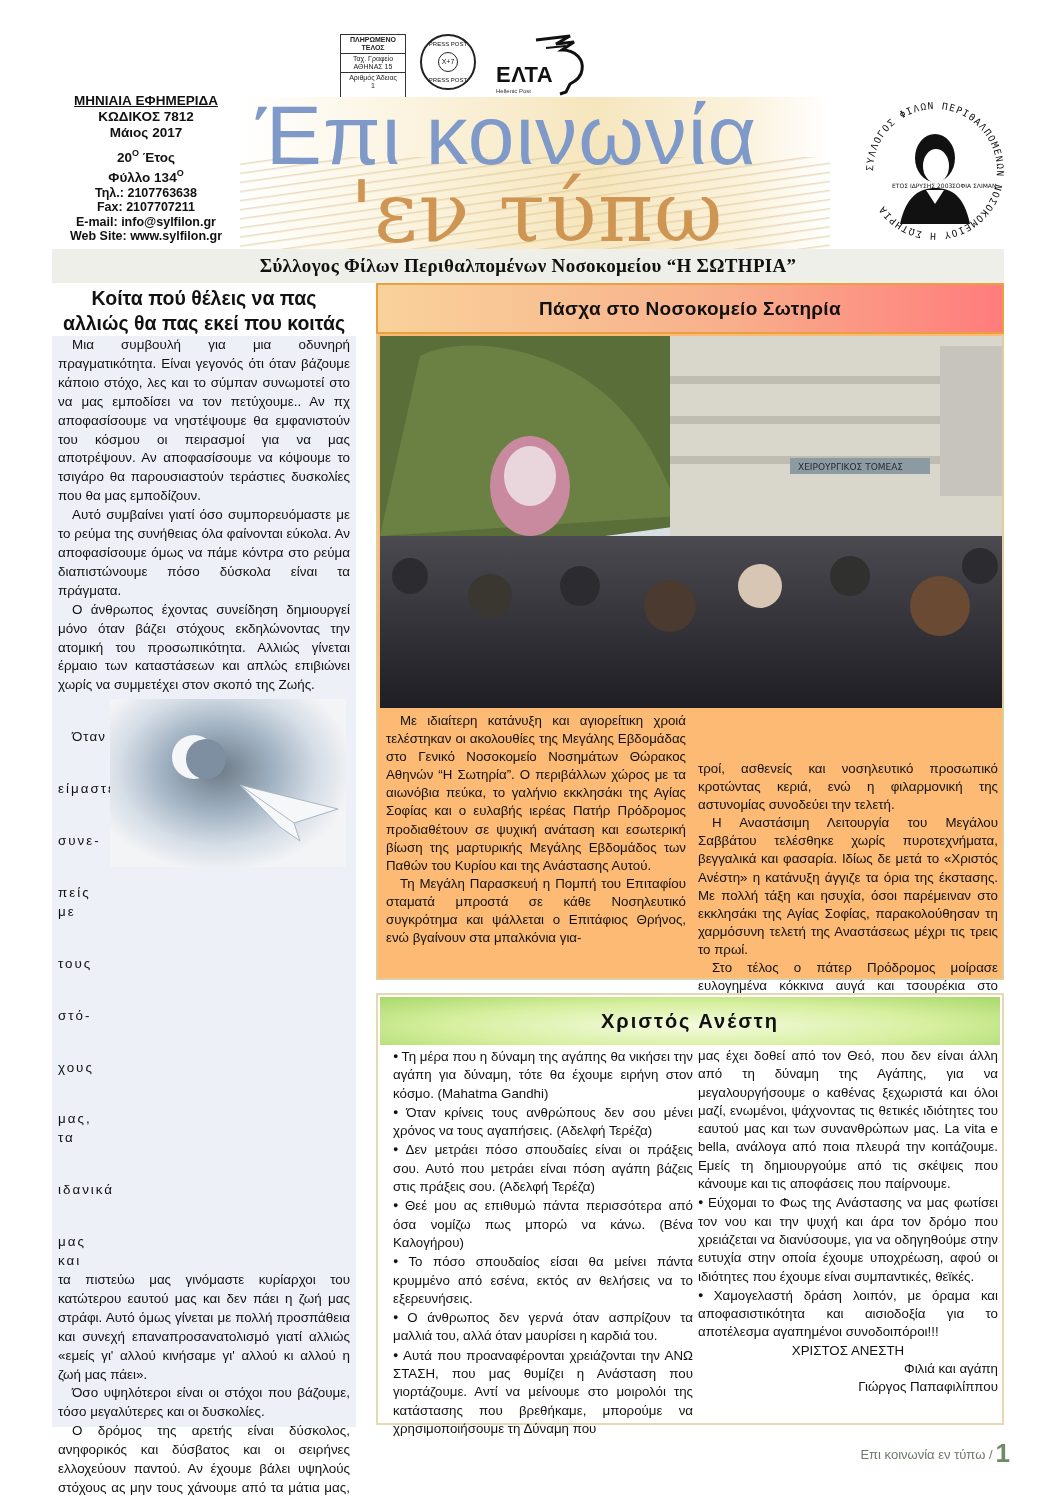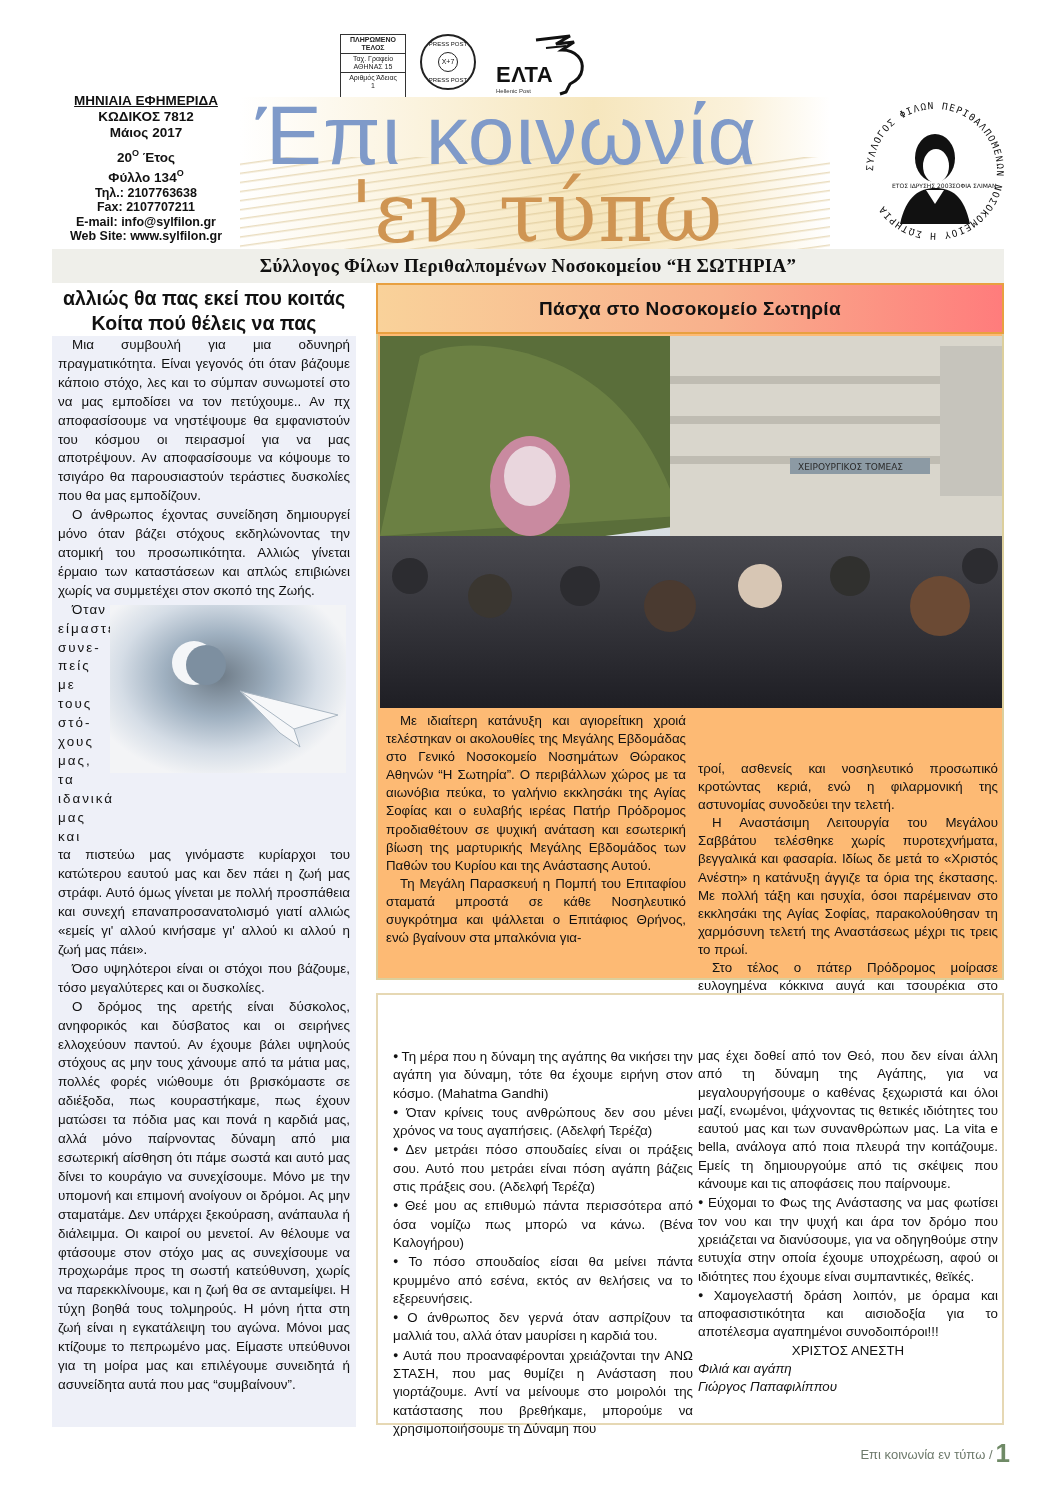--- a/index.html
+++ b/index.html
@@ -36,21 +36,21 @@
 
   .org-bar { position: absolute; left: 52px; top: 249px; width: 952px; height: 34px; background: #efefea; text-align: center;
     font-family: "Liberation Serif", serif; font-weight: bold; font-size: 19px; line-height: 34px; letter-spacing: 0.3px; }
 
   
   .left-title { position: absolute; left: 52px; top: 286px; width: 304px; text-align: center; font-weight: bold; font-size: 19.5px; line-height: 25px; }
   .left-body { position: absolute; left: 52px; top: 336px; width: 304px; height: 1091px; background: #eef0f8; padding: 0 6px; font-size: 13.4px; line-height: 18.9px; text-align: justify; color: #111; }
   .left-body p { text-indent: 14px; }
   .fig-wrap { display: flex; }
   .fig-text { width: 52px; font-size: 13.4px; line-height: 18.9px; letter-spacing: 2px; text-align: left; padding-right: 2px; }
-  .fig-text span { display: block; }
+  .fig-text span { display: block; margin-top: 33px; }
   .fig-text span:first-child { padding-left: 14px; letter-spacing: 1px; }
   .illustration { width: 236px; height: 168px; margin-top: 4px; background: radial-gradient(ellipse at 46% 42%, #6d7a86 0%, #9fb0c0 30%, #d5dde6 55%, #f3f4f6 75%); position: relative; }
 
   
   .pascha-head { position: absolute; left: 376px; top: 283px; width: 628px; height: 51px; border: 2px solid #e8a040;
     background: linear-gradient(90deg, #f9d29a 0%, #f8b08c 55%, #ff7c7c 100%); text-align: center; font-weight: bold; font-size: 19px; line-height: 47px; color: #111; letter-spacing: 0.3px; }
   .pascha-box { position: absolute; left: 376px; top: 334px; width: 628px; height: 646px; border: 2px solid #dccf9c; border-top: none; background: #fdba74; }
   .photo { position: absolute; left: 2px; top: 2px; width: 622px; height: 372px; overflow: hidden; background: #5e6c74; }
   .pascha-col { position: absolute; top: 378px; width: 300px; font-size: 13.3px; line-height: 18.1px; text-align: justify; }
   .pascha-col p { text-indent: 14px; }
@@ -59,21 +59,21 @@
 
   
   .anesti-box { position: absolute; left: 376px; top: 993px; width: 628px; height: 432px; border: 2px solid #e6d8b4; background: #fff; }
   .anesti-head { position: absolute; left: 2px; top: 2px; width: 620px; height: 48px;
     background: radial-gradient(ellipse at 50% 60%, #f4fbdf 0%, #d7ef9f 55%, #a8d86a 100%); text-align: center; font-weight: bold; font-size: 20px; line-height: 48px; letter-spacing: 2px; color: #111; }
   .anesti-col { position: absolute; top: 52px; width: 300px; font-size: 13.3px; line-height: 18.3px; text-align: justify; }
   .anesti-col.c1 { left: 15px; }
   .anesti-col.c2 { left: 320px; }
   .bullet::before { content: "\25CF"; font-size: 9px; margin-right: 3px; vertical-align: 2px; }
   .center { text-align: center; }
-  .right { text-align: left; font-style: italic; }
+  .right { text-align: right; }
 
   
   .footer { position: absolute; right: 48px; top: 1438px; color: #6e7a6c; font-size: 13px; }
   .footer .pnum { font-weight: bold; font-size: 26px; color: #6f8a66; vertical-align: -3px; margin-left: 3px; }
 </style>
 </head>
 <body>
 
 <div class="info-block">
   <div class="u">ΜΗΝΙΑΙΑ ΕΦΗΜΕΡΙΔΑ</div>
@@ -127,26 +127,27 @@
     <path d="M40 128 C46 100 60 92 75 92 C92 92 104 100 110 128 Z" fill="#111"></path>
     <path d="M66 94 L75 108 L84 94" fill="#fff"></path>
     <text x="32" y="92" font-size="6" font-family="DejaVu Sans, sans-serif" fill="#111">ΕΤΟΣ ΙΔΡΥΣΗΣ 2003</text>
     <text x="92" y="92" font-size="6" font-family="DejaVu Sans, sans-serif" fill="#111">ΣΟΦΙΑ ΣΛΙΜΑΝ</text>
   </svg>
 </div>
 
 <div class="org-bar">Σύλλογος Φίλων Περιθαλπομένων Νοσοκομείου “Η ΣΩΤΗΡΙΑ”</div>
 
 <div class="left-title">
+  <div>Κοίτα πού θέλεις να πας</div>
   <div>αλλιώς θα πας εκεί που κοιτάς</div>
-  <div>Κοίτα πού θέλεις να πας</div>
 </div>
 
 <div class="left-body">
   <p>Μια συμβουλή για μια οδυνηρή πραγματικότητα. Είναι γεγονός ότι όταν βάζουμε κάποιο στόχο, λες και το σύμπαν συνωμοτεί στο να μας εμποδίσει να τον πετύχουμε.. Αν πχ αποφασίσουμε να νηστέψουμε θα εμφανιστούν του κόσμου οι πειρασμοί για να μας αποτρέψουν. Αν αποφασίσουμε να κόψουμε το τσιγάρο θα παρουσιαστούν τεράστιες δυσκολίες που θα μας εμποδίζουν.</p>
+  <p>Αυτό συμβαίνει γιατί όσο συμπορευόμαστε με το ρεύμα της συνήθειας όλα φαίνονται εύκολα. Αν αποφασίσουμε όμως να πάμε κόντρα στο ρεύμα διαπιστώνουμε πόσο δύσκολα είναι τα πράγματα.</p>
   <p>Ο άνθρωπος έχοντας συνείδηση δημιουργεί μόνο όταν βάζει στόχους εκδηλώνοντας την ατομική του προσωπικότητα. Αλλιώς γίνεται έρμαιο των καταστάσεων και απλώς επιβιώνει χωρίς να συμμετέχει στον σκοπό της Ζωής.</p>
   <div class="fig-wrap">
     <div class="fig-text">
       <span>Όταν</span>
       <span>είμαστε</span>
       <span>συνε-</span>
       <span>πείς με</span>
       <span>τους</span>
       <span>στό-</span>
       <span>χους</span>
@@ -211,20 +212,21 @@
     <p>Τη Μεγάλη Παρασκευή η Πομπή του Επιταφίου σταματά μπροστά σε κάθε Νοσηλευτικό συγκρότημα και ψάλλεται ο Επιτάφιος Θρήνος, ενώ βγαίνουν στα μπαλκόνια για-</p>
   </div>
   <div class="pascha-col c2">
     <p style="text-indent:0;margin-top:48px;">τροί, ασθενείς και νοσηλευτικό προσωπικό κροτώντας κεριά, ενώ η φιλαρμονική της αστυνομίας συνοδεύει την τελετή.</p>
     <p>Η Αναστάσιμη Λειτουργία του Μεγάλου Σαββάτου τελέσθηκε χωρίς πυροτεχνήματα, βεγγαλικά και φασαρία. Ιδίως δε μετά το «Χριστός Ανέστη» η κατάνυξη άγγιζε τα όρια της έκστασης. Με πολλή τάξη και ησυχία, όσοι παρέμειναν στο εκκλησάκι της Αγίας Σοφίας, παρακολούθησαν τη χαρμόσυνη τελετή της Αναστάσεως μέχρι τις τρεις το πρωί.</p>
     <p>Στο τέλος ο πάτερ Πρόδρομος μοίρασε ευλογημένα κόκκινα αυγά και τσουρέκια στο εκκλησίασμα.</p>
   </div>
 </div>
 
 <div class="anesti-box">
+  <div class="anesti-head">Χριστός Ανέστη</div>
   <div class="anesti-col c1">
     <div class="bullet">Τη μέρα που η δύναμη της αγάπης θα νικήσει την αγάπη για δύναμη, τότε θα έχουμε ειρήνη στον κόσμο. (Mahatma Gandhi)</div>
     <div class="bullet">Όταν κρίνεις τους ανθρώπους δεν σου μένει χρόνος να τους αγαπήσεις. (Αδελφή Τερέζα)</div>
     <div class="bullet">Δεν μετράει πόσο σπουδαίες είναι οι πράξεις σου. Αυτό που μετράει είναι πόση αγάπη βάζεις στις πράξεις σου. (Αδελφή Τερέζα)</div>
     <div class="bullet">Θεέ μου ας επιθυμώ πάντα περισσότερα από όσα νομίζω πως μπορώ να κάνω. (Βένα Καλογήρου)</div>
     <div class="bullet">Το πόσο σπουδαίος είσαι θα μείνει πάντα κρυμμένο από εσένα, εκτός αν θελήσεις να το εξερευνήσεις.</div>
     <div class="bullet">Ο άνθρωπος δεν γερνά όταν ασπρίζουν τα μαλλιά του, αλλά όταν μαυρίσει η καρδιά του.</div>
     <div class="bullet">Αυτά που προαναφέρονται χρειάζονται την ΑΝΩ ΣΤΑΣΗ, που μας θυμίζει η Ανάσταση που γιορτάζουμε. Αντί να μείνουμε στο μοιρολόι της κατάστασης που βρεθήκαμε, μπορούμε να χρησιμοποιήσουμε τη Δύναμη που</div>
   </div>
   <div class="anesti-col c2">

